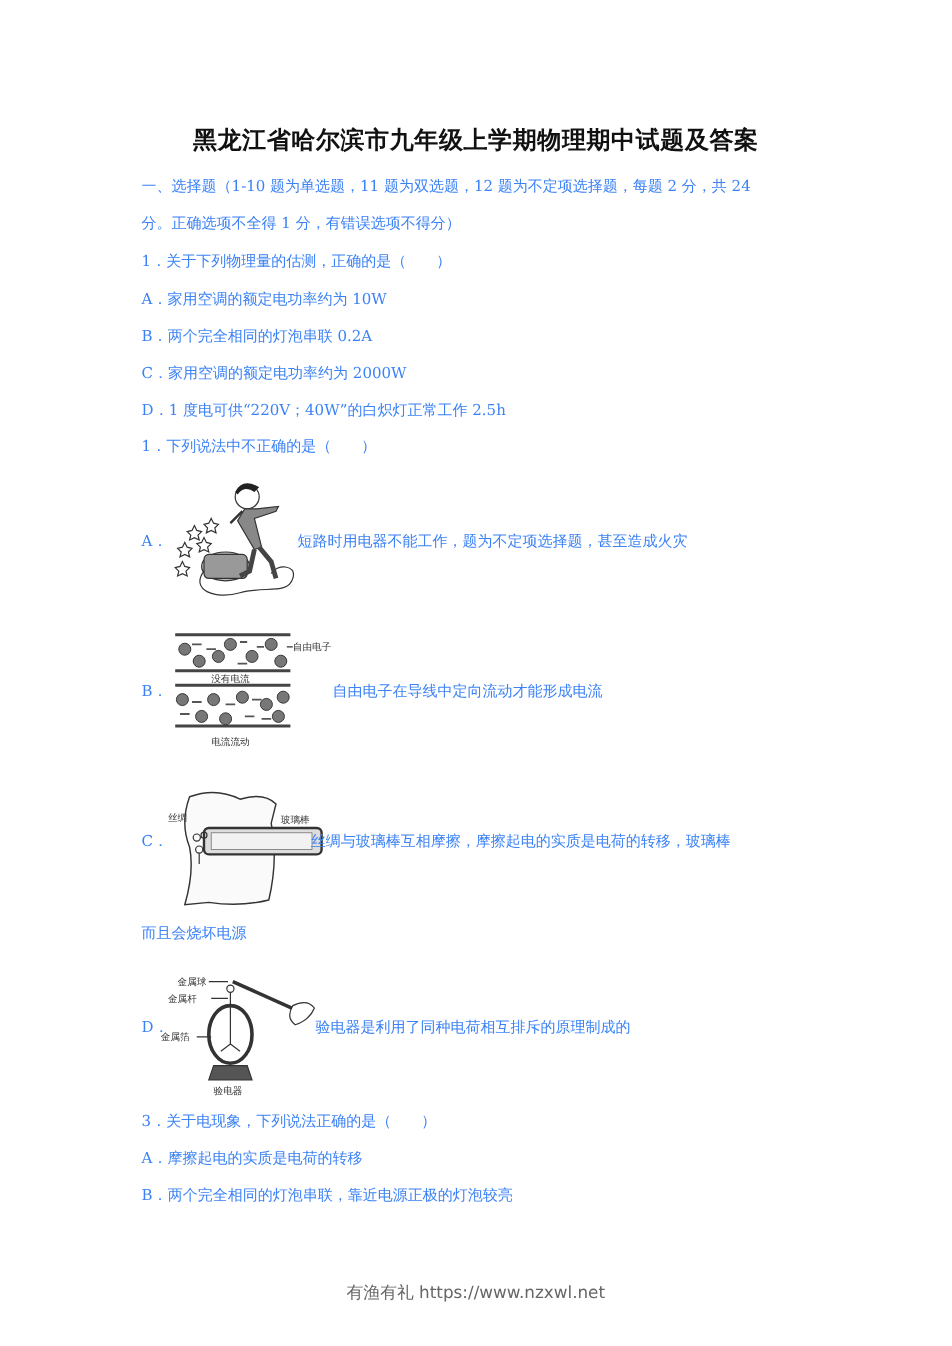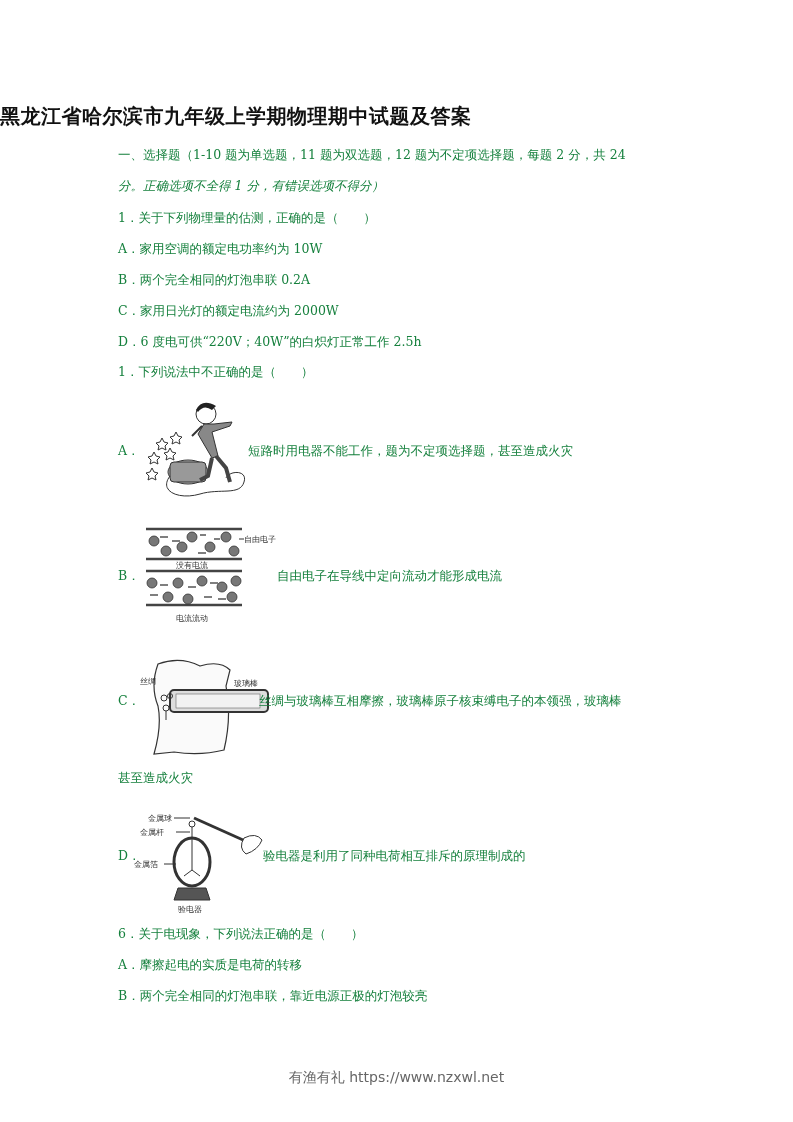--- a/index.html
+++ b/index.html
@@ -1,47 +1,47 @@
 <!DOCTYPE html>
 <html><head>
 <meta charset="utf-8">
 <style>
   html, body { margin: 0; padding: 0; background: #ffffff; }
   body { width: 793px; height: 1122px; position: relative; overflow: hidden;
          font-family: "DejaVu Serif", "Liberation Serif", serif; color: #222; }
-  .title { position: absolute; left: 0; width: 793px; top: 103px; text-align: left;
+  .title { position: absolute; left: 0; width: 793px; top: 103px; text-align: center;
            font-family: "DejaVu Sans", "Liberation Sans", sans-serif; font-weight: bold;
            font-size: 20px; color: #111; letter-spacing: 0.5px; }
-  .line { position: absolute; left: 118px; font-size: 12.5px; color: #15803d; white-space: nowrap; }
+  .line { position: absolute; left: 118px; font-size: 12.5px; color: #3b82f6; white-space: nowrap; }
   .fig { position: absolute; }
   .fig svg { display: block; }
   .figlbl { font-family: "DejaVu Sans", "Liberation Sans", sans-serif; font-size: 8px; fill: #333; }
   .footer { position: absolute; left: 0; width: 793px; top: 1069px; text-align: center;
             font-family: "DejaVu Sans", "Liberation Sans", sans-serif; font-size: 14px; color: #666; }
 </style>
 </head>
 <body>
 
 <div class="title">黑龙江省哈尔滨市九年级上学期物理期中试题及答案</div>
 
 <div class="line" style="top:147px;">一、选择题（1-10 题为单选题，11 题为双选题，12 题为不定项选择题，每题 2 分，共 24</div>
-<div class="line" style="top:178px;font-style:italic;">分。正确选项不全得 1 分，有错误选项不得分）</div>
+<div class="line" style="top:178px;">分。正确选项不全得 1 分，有错误选项不得分）</div>
 
 <div class="line" style="top:210px;">1．关于下列物理量的估测，正确的是（　　）</div>
 <div class="line" style="top:241px;">
   <span>A．</span><span>家用空调的额定电功率约为 10W</span>
 </div>
 <div class="line" style="top:272px;">
   <span>B．</span><span>两个完全相同的灯泡串联 0.2A</span>
 </div>
 <div class="line" style="top:303px;">
-  <span>C．</span><span>家用日光灯的额定电流约为 2000W</span>
+  <span>C．</span><span>家用空调的额定电功率约为 2000W</span>
 </div>
 <div class="line" style="top:334px;">
-  <span>D．</span><span>6 度电可供“220V；40W”的白炽灯正常工作 2.5h</span>
+  <span>D．</span><span>1 度电可供“220V；40W”的白炽灯正常工作 2.5h</span>
 </div>
 
 <div class="line" style="top:364px;">1．下列说法中不正确的是（　　）</div>
 
 <div class="line" style="top:443px;">A．</div>
 <div class="fig" style="left:140px; top:396px;">
   <svg width="110" height="108" viewBox="0 0 110 108">
 
     <g fill="none" stroke="#333" stroke-width="1">
       <path d="M22 42 l2 4 4 1 -3 3 1 4 -4 -2 -4 2 1 -4 -3 -3 4 -1z"></path>
@@ -122,22 +122,22 @@
     <g stroke="#333" fill="none">
       <circle cx="24" cy="42" r="3"></circle>
         <circle cx="30" cy="40" r="2.5"></circle>
         <circle cx="26" cy="52" r="3"></circle>
       <line x1="26" y1="55" x2="26" y2="64"></line>
     </g>
     <text class="figlbl" x="0" y="28">丝绸</text>
     <text class="figlbl" x="94" y="30">玻璃棒</text>
   </svg>
 </div>
-<div class="line" style="top:693px; left:259px;">丝绸与玻璃棒互相摩擦，玻璃棒原子核束缚电子的本领强，玻璃棒</div>
-<div class="line" style="top:770px;">甚至造成火灾</div>
+<div class="line" style="top:693px; left:259px;">丝绸与玻璃棒互相摩擦，摩擦起电的实质是电荷的转移，玻璃棒</div>
+<div class="line" style="top:770px;">而且会烧坏电源</div>
 
 <div class="line" style="top:848px;">D．</div>
 <div class="fig" style="left:134px; top:810px;">
   <svg width="130" height="104" viewBox="0 0 130 104">
     <ellipse cx="58" cy="52" rx="18" ry="24" fill="none" stroke="#333" stroke-width="3"></ellipse>
     <line x1="58" y1="14" x2="58" y2="60" stroke="#333"></line>
     <circle cx="58" cy="14" r="3" fill="#fff" stroke="#333"></circle>
     <path d="M58 60 L50 66 M58 60 L66 66" stroke="#333"></path>
     <path d="M44 78 L40 90 L76 90 L72 78z" fill="#555" stroke="#333"></path>
     <line x1="60" y1="8" x2="118" y2="34" stroke="#333" stroke-width="3"></line>
@@ -146,21 +146,21 @@
     <line x1="42" y1="22" x2="56" y2="22" stroke="#333"></line>
     <line x1="30" y1="54" x2="42" y2="54" stroke="#333"></line>
     <text class="figlbl" x="14" y="11">金属球</text>
     <text class="figlbl" x="6" y="25">金属杆</text>
     <text class="figlbl" x="0" y="57">金属箔</text>
     <text class="figlbl" x="44" y="102">验电器</text>
   </svg>
 </div>
 <div class="line" style="top:848px; left:263px;">验电器是利用了同种电荷相互排斥的原理制成的</div>
 
-<div class="line" style="top:926px;">6．关于电现象，下列说法正确的是（　　）</div>
+<div class="line" style="top:926px;">3．关于电现象，下列说法正确的是（　　）</div>
 <div class="line" style="top:957px;">
   <span>A．</span><span>摩擦起电的实质是电荷的转移</span>
 </div>
 <div class="line" style="top:988px;">
   <span>B．</span><span>两个完全相同的灯泡串联，靠近电源正极的灯泡较亮</span>
 </div>
 
 <div class="footer">有渔有礼 https://www.nzxwl.net</div>
 
 </body></html>

